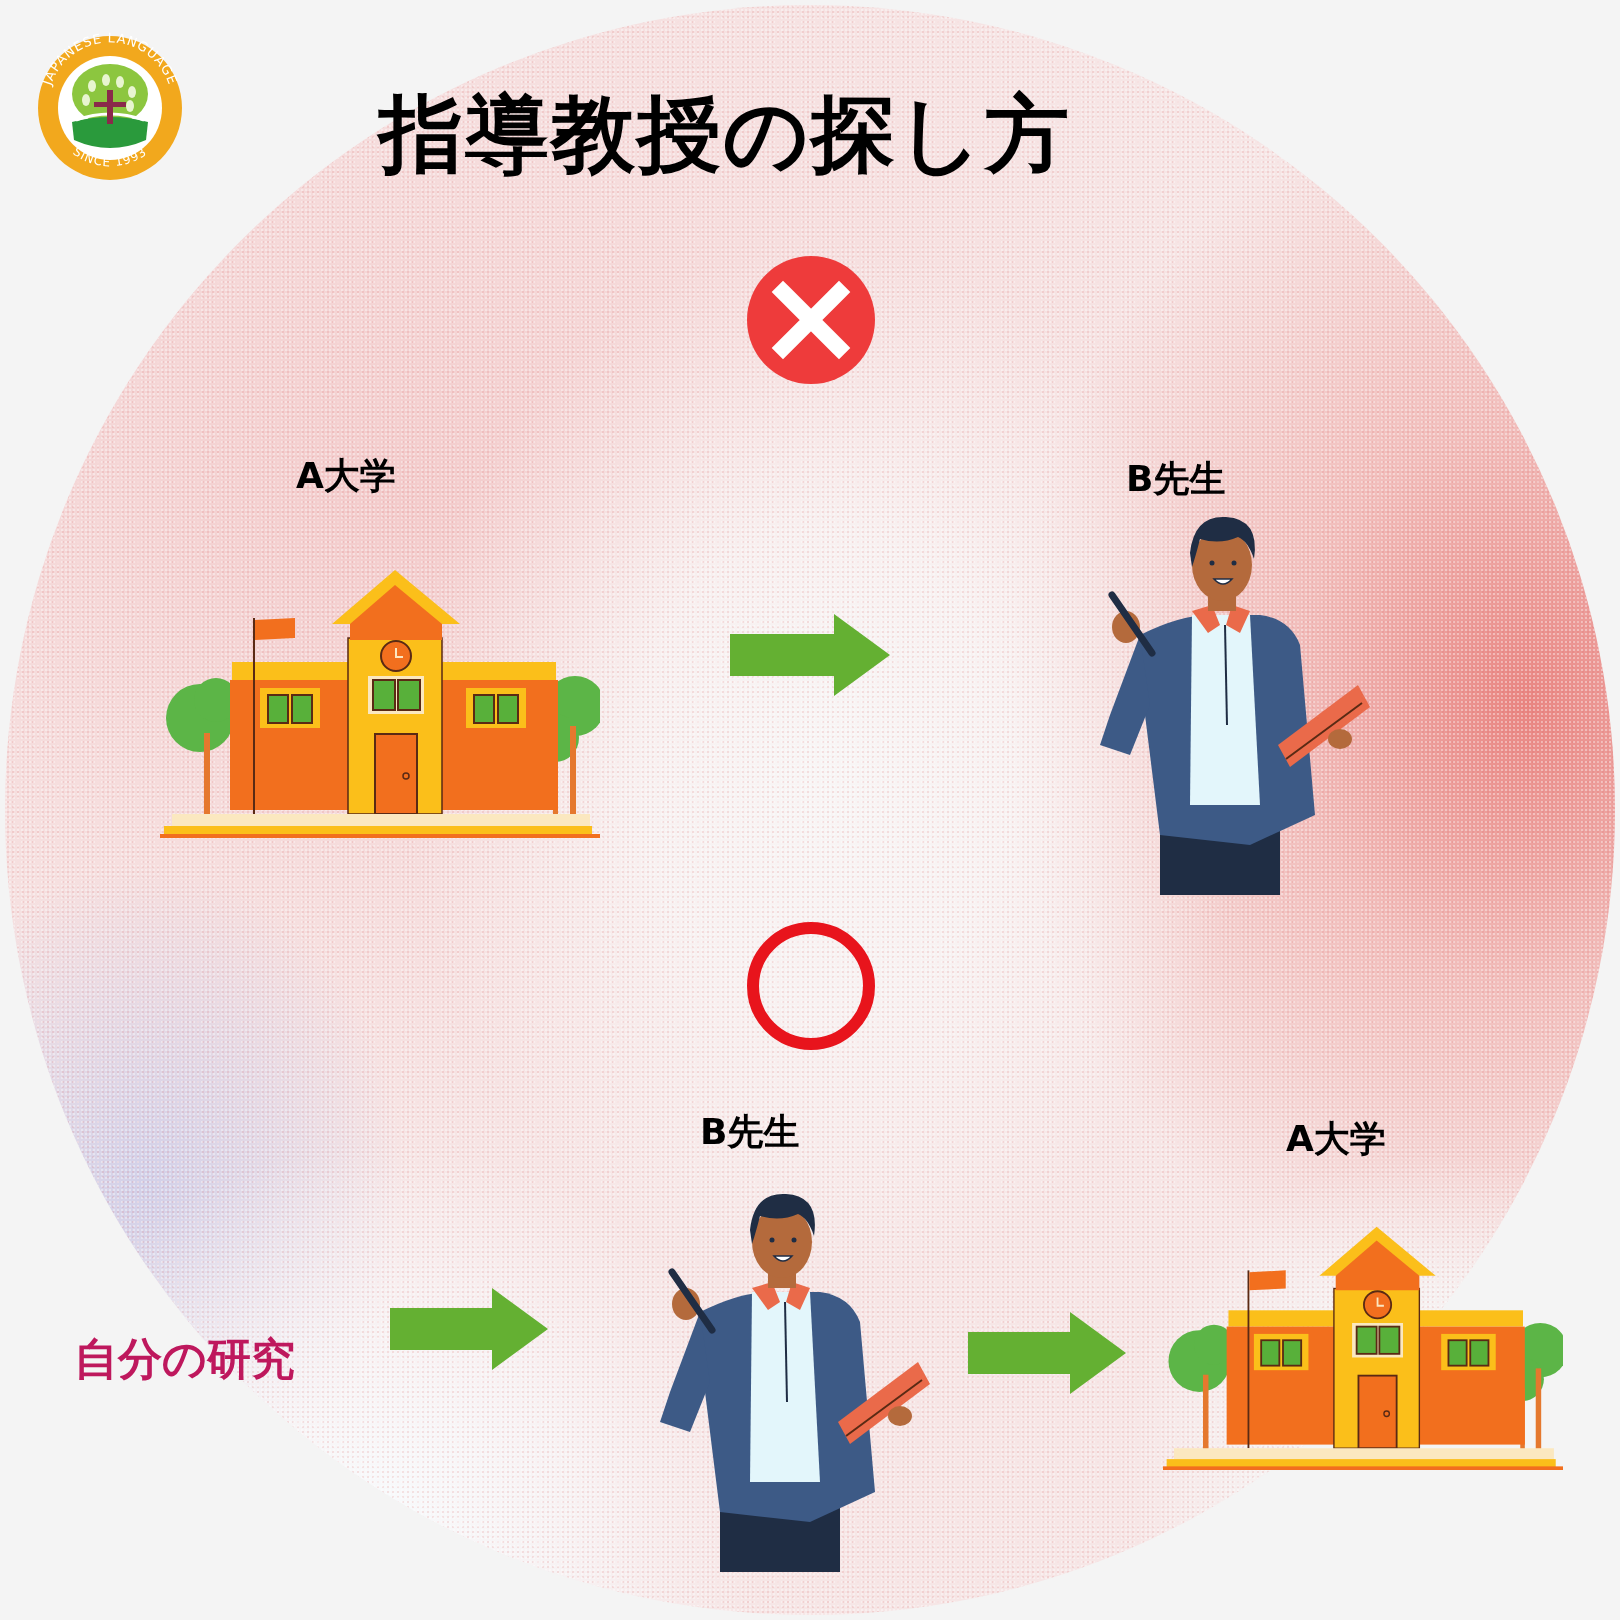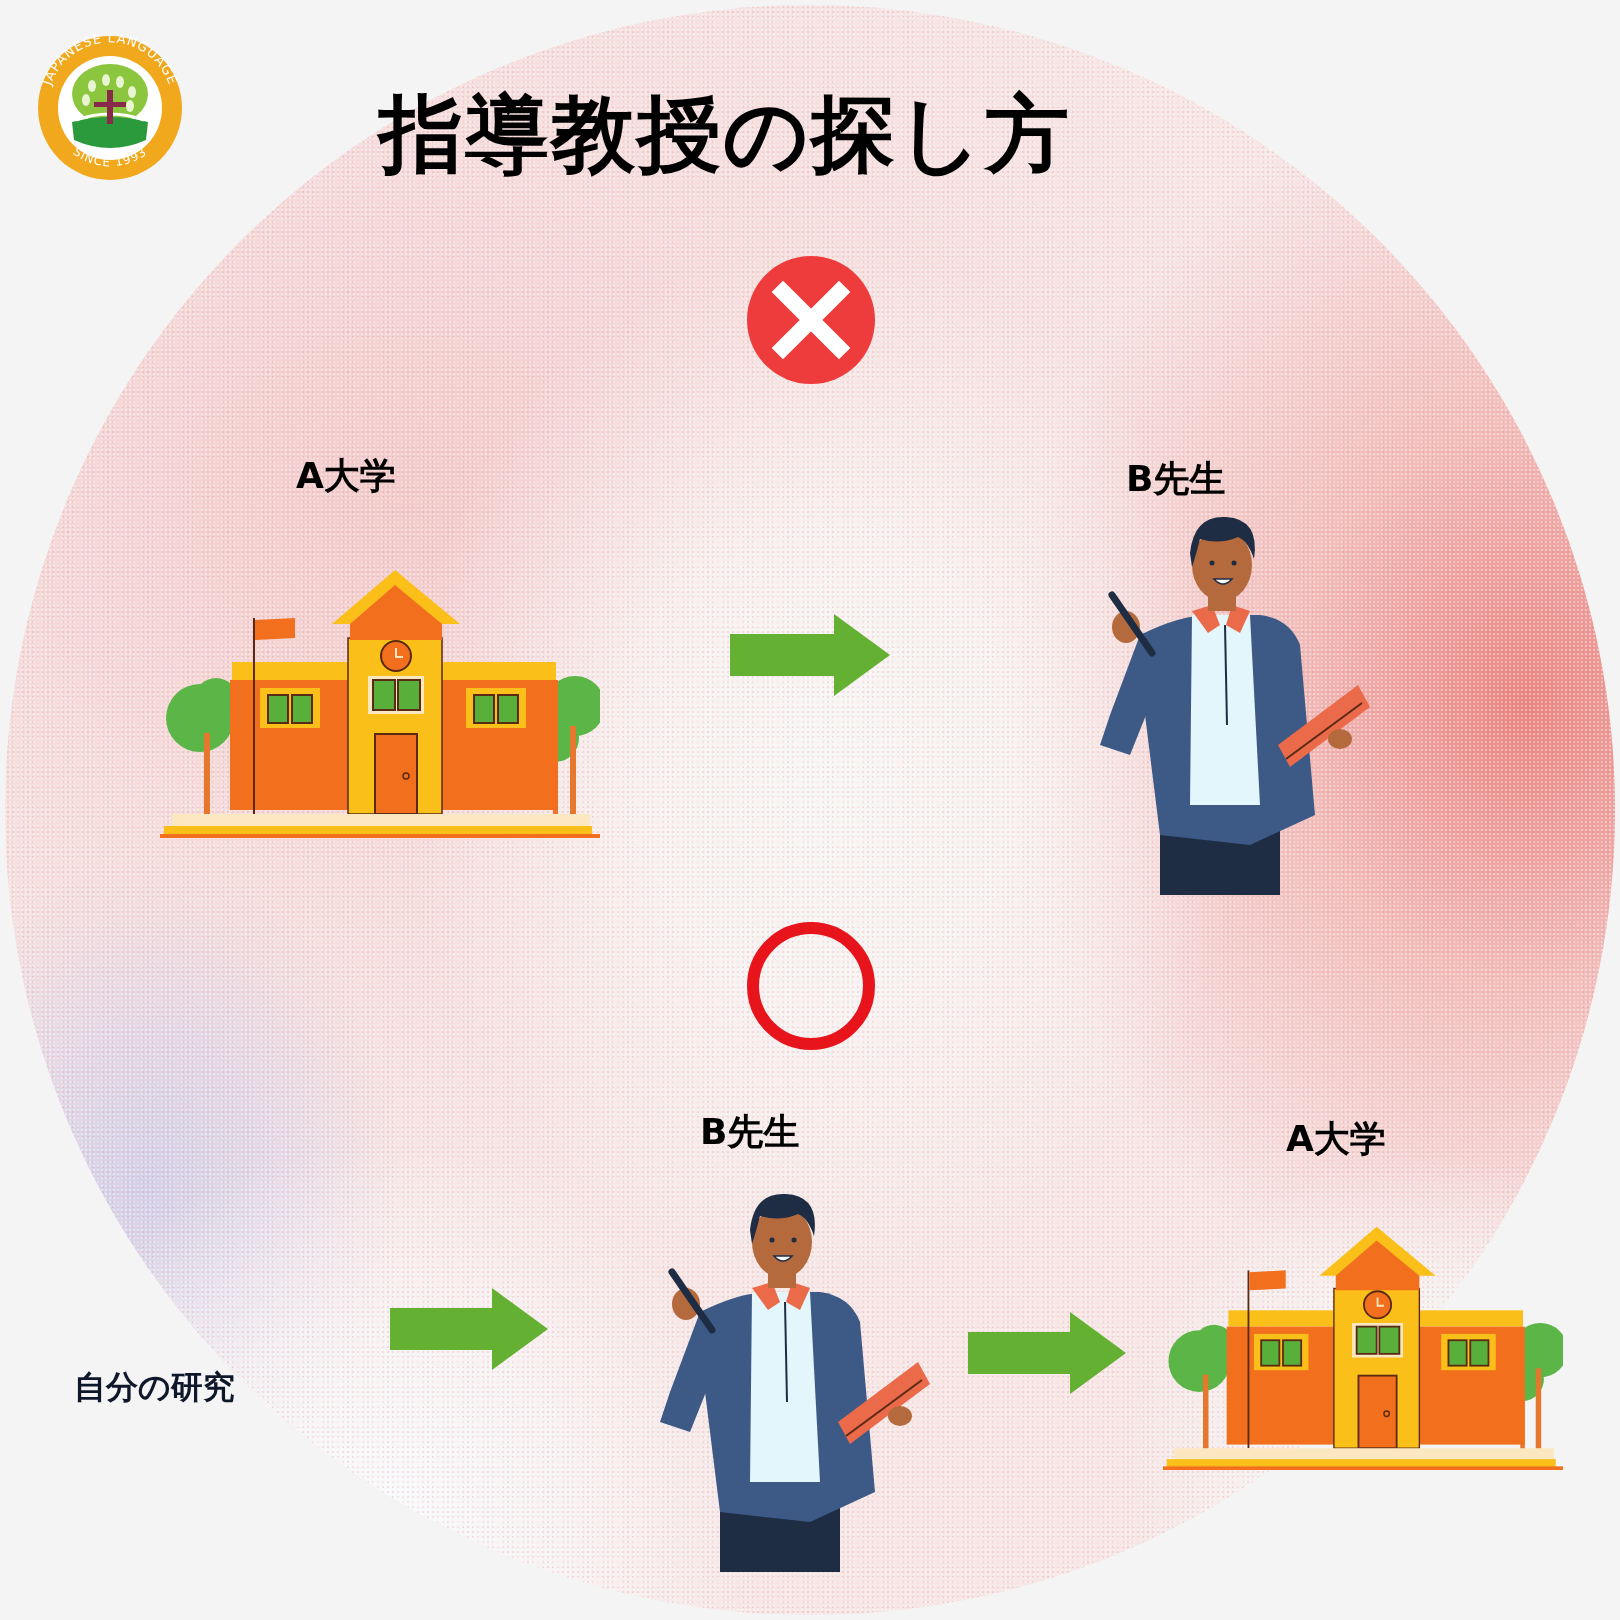--- a/index.html
+++ b/index.html
@@ -35,21 +35,21 @@
   .abs { position: absolute; }
   .title {
     left: 0; width: 1450px; top: 78px; text-align: center;
     font-size: 84px; font-weight: 900; color: #000; letter-spacing: 2px;
     font-family: "DejaVu Sans", sans-serif;
   }
   .label {
     font-size: 36px; font-weight: bold; color: #000;
     font-family: "DejaVu Sans", sans-serif; white-space: nowrap;
   }
-  .label-small { font-size: 32px; font-weight: bold; color: #0f172a; white-space: nowrap; margin-top: 36px; }
+  .label-small { font-size: 44px; font-weight: bold; color: #be185d; white-space: nowrap; }
   .logo { left: 20px; top: 20px; width: 180px; height: 160px; }
 </style>
 </head>
 <body>
 
 <div class="bg-circle"></div>
 <div class="noise"></div>
 
 <div class="abs logo">
   <svg width="180" height="160" viewBox="0 0 180 160">

